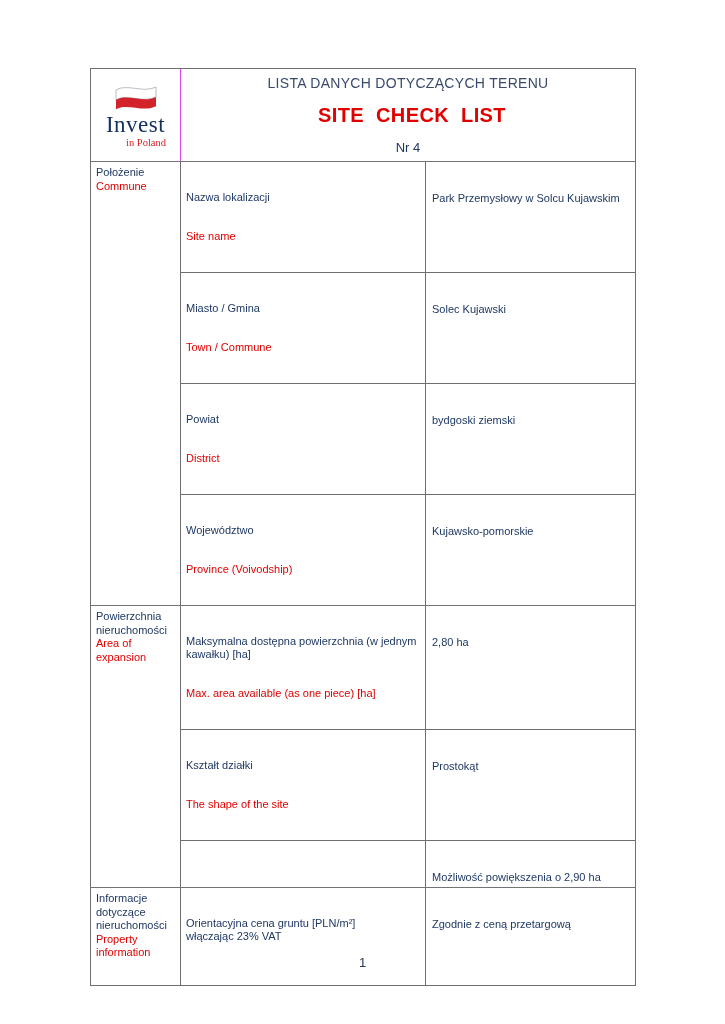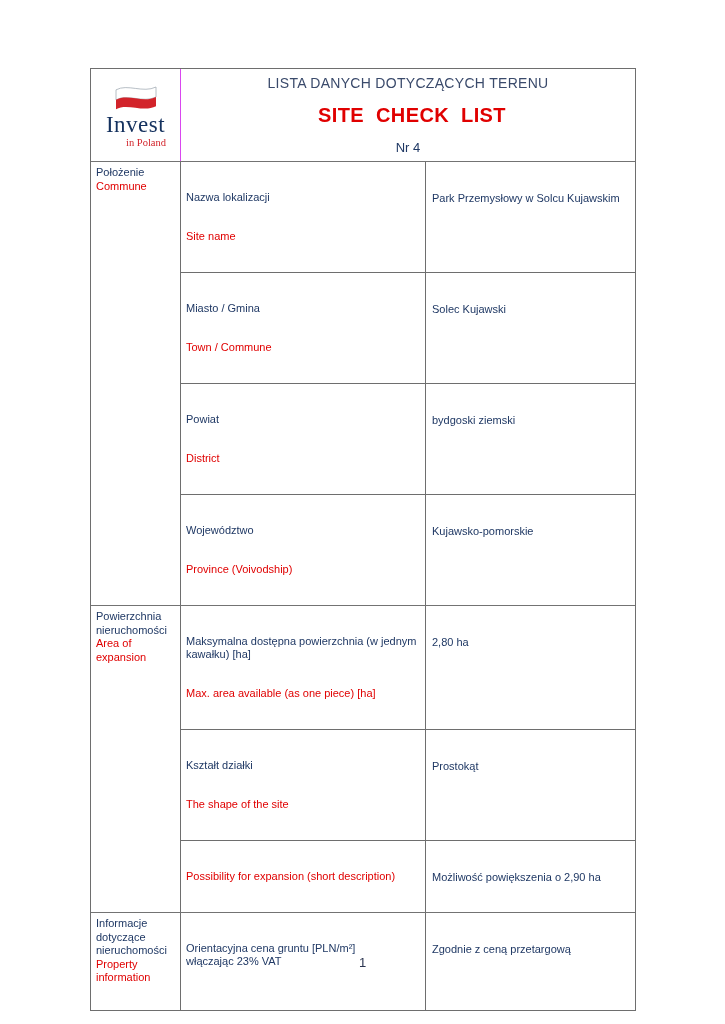--- a/index.html
+++ b/index.html
@@ -133,21 +133,20 @@
       </div>
       <div class="field-row" style="min-height:41px">
         <div class="field-label">
           <div class="pl">Kształt działki</div>
           <div class="en">The shape of the site</div>
         </div>
         <div class="field-value">Prostokąt</div>
       </div>
       <div class="field-row" style="min-height:43px">
         <div class="field-label">
-          <div class="en">Possibility for expansion (short description)</div>
         </div>
         <div class="field-value">Możliwość powiększenia o 2,90 ha</div>
       </div>
     </div>
   </div>
 
   <div class="section">
     <div class="section-label">
       <div class="pl">Informacje dotyczące nieruchomości</div>
       <div class="en">Property information</div>

